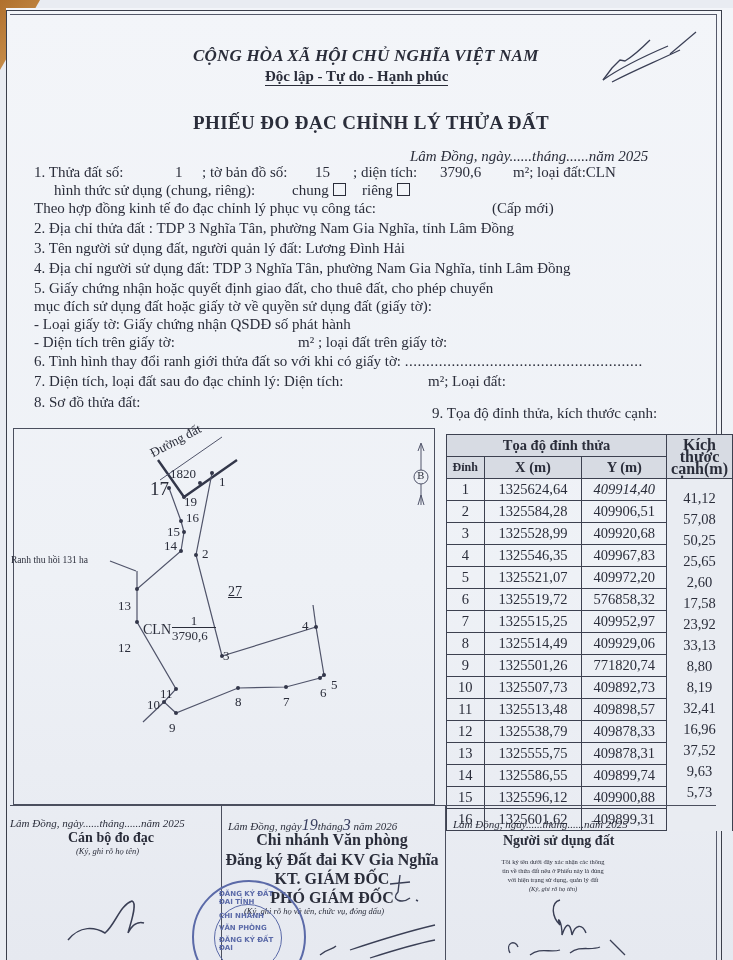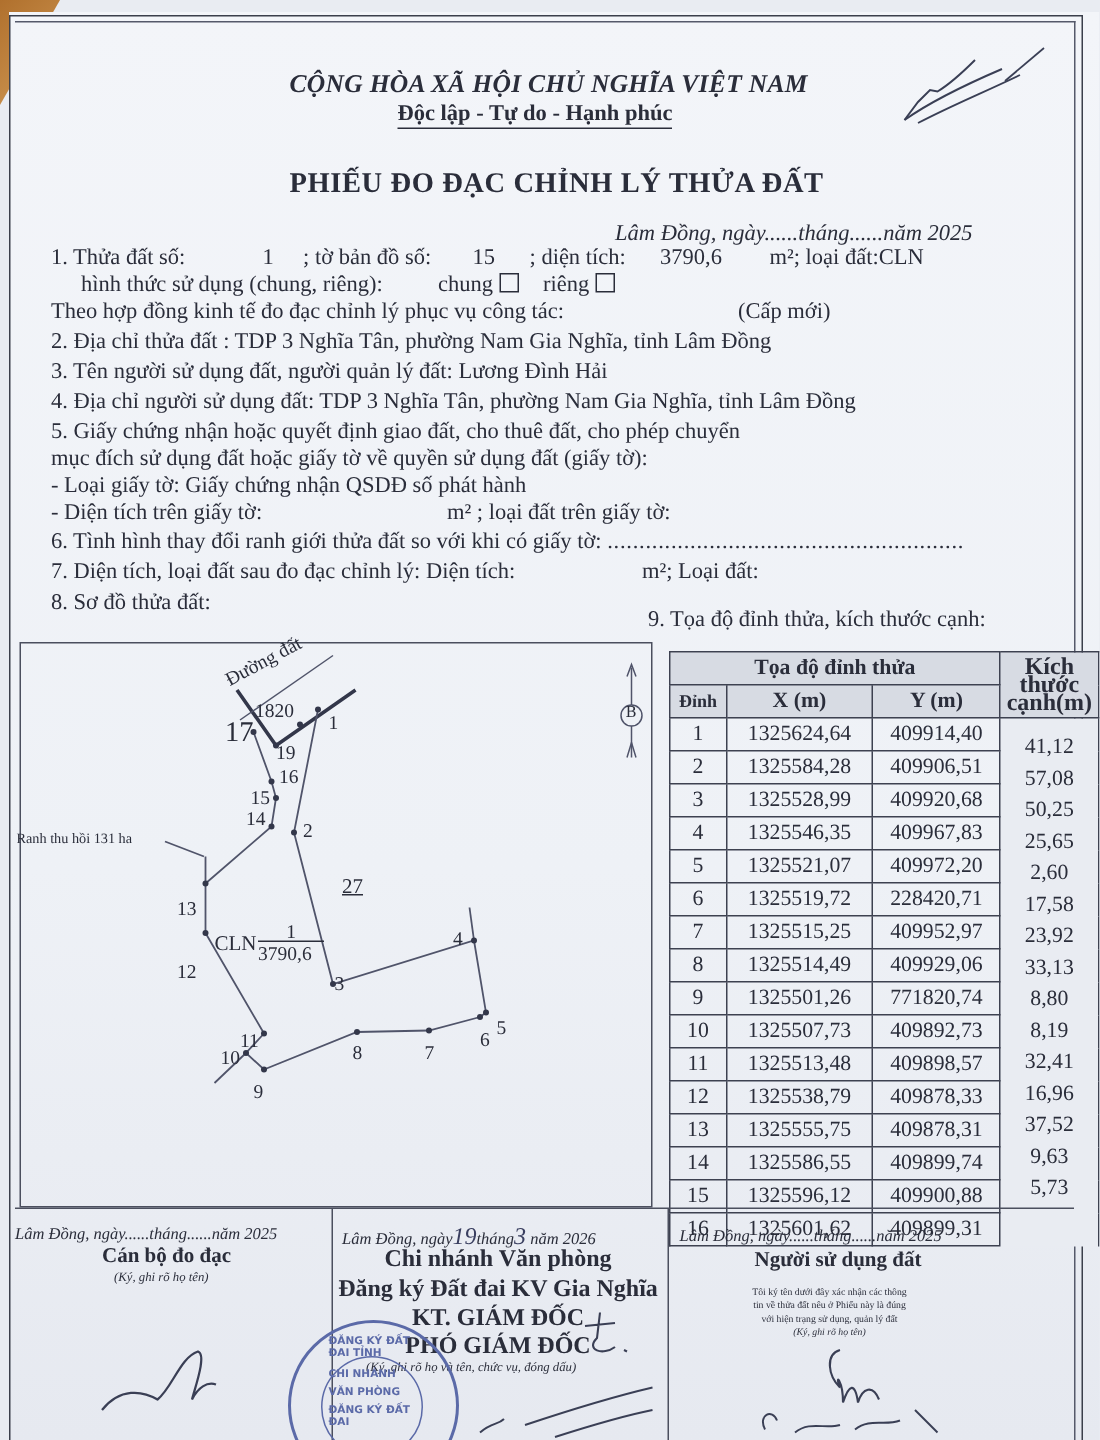--- a/index.html
+++ b/index.html
@@ -37,21 +37,21 @@
   .dots { letter-spacing:0.5px; }
   .sketch { position:absolute; left:13px; top:428px; width:420px; height:375px; border:1px solid #4b4f5e; }
   .coord-table {
     position:absolute; left:446px; top:434px; border-collapse:collapse;
     font-size:14.5px;
   }
   .coord-table td, .coord-table th { border:1px solid #3d4150; padding:0 4px; height:21px; text-align:center; }
   .coord-table th { font-weight:bold; background:#d7dbe3; }
   .coord-table td.num { width:30px; }
   .coord-table td.x { width:98px; }
-  .coord-table td.y { width:82px; }
+  .coord-table td.y { width:82px;font-style:italic; }
   .coord-table td.len { border-top:none; border-bottom:none; background:#e9ecf2; width:50px; position:relative; }
   .len-val { position:absolute; left:0; right:0; font-size:14.5px; text-align:center; }
   .sig-box { position:absolute; top:806px; height:154px; border-left:1px solid #4b4f5e; }
   .sig-date { font-style:italic; font-size:11px; }
   .sig-role { font-weight:bold; font-size:14px; }
   .sig-note { font-style:italic; font-size:8.5px; }
   .org { font-weight:bold; font-size:16px; text-align:center; line-height:19px; }
   .stamp {
     position:absolute; left:192px; top:880px; width:110px; height:110px; border-radius:50%;
     border:2.5px solid #5b6aa8; color:#5b6aa8; font-weight:bold; font-family:"DejaVu Sans", sans-serif;
@@ -229,21 +229,21 @@
         <td>409967,83</td>
       </tr>
     <tr>
         <td>5</td>
         <td>1325521,07</td>
         <td>409972,20</td>
       </tr>
     <tr>
         <td>6</td>
         <td>1325519,72</td>
-        <td>228420,71</td>
+        <td>576858,32</td>
       </tr>
     <tr>
         <td>7</td>
         <td>1325515,25</td>
         <td>409952,97</td>
       </tr>
     <tr>
         <td>8</td>
         <td>1325514,49</td>
         <td>409929,06</td>

